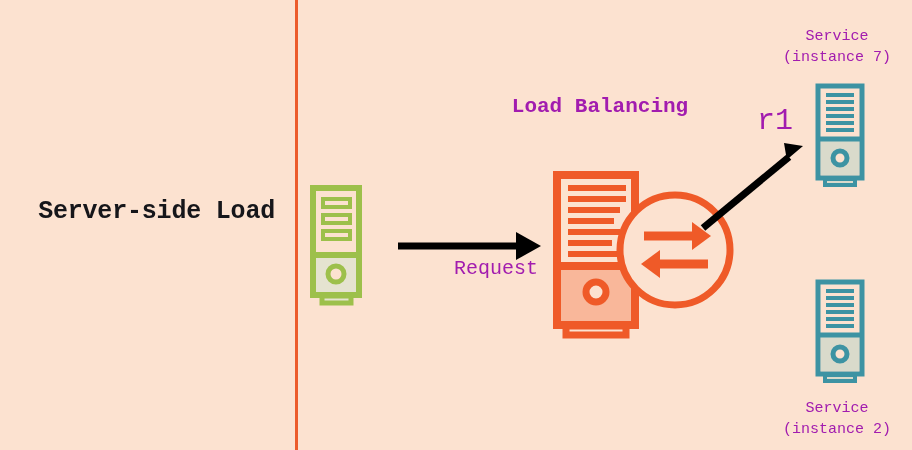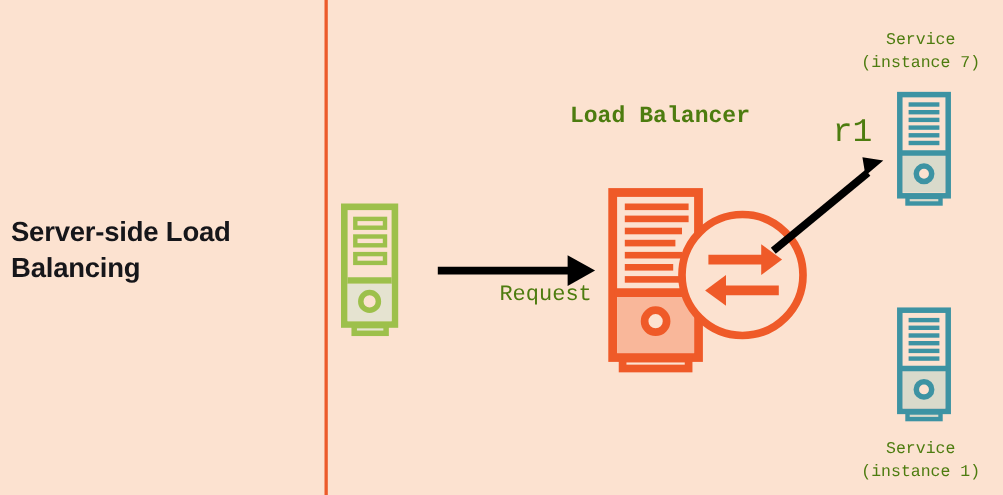--- a/index.html
+++ b/index.html
@@ -9,39 +9,39 @@
     font-family:"Liberation Sans",sans-serif;
     overflow:hidden;
     position:relative;
   }
   #stage{position:absolute;left:0;top:0;width:912px;height:450px;}
   .abs{position:absolute;}
 
   
   #left-title{
     left:10px;top:195px;width:265px;
-    text-align:left;
-    font-family:Liberation Sans, sans-serif;
+    text-align:right;
+    font-family:Liberation Mono, monospace;
     font-weight:bold;
     font-size:25px;
     line-height:33px;
     color:#16161a;
     letter-spacing:-0.2px;
   }
 
   
   #divider{
     left:295px;top:0;width:3px;height:450px;
     background:#EC5B2B;
   }
 
   
   .mono{
     font-family:"Liberation Mono","DejaVu Sans Mono",monospace;
-    color:#4d7c0f;
+    color:#a21caf;
   }
   #lb-title{
     left:470px;top:93px;width:260px;
     text-align:center;
     font-weight:bold;
     font-size:21px;
     line-height:27px;
     letter-spacing:0px;
   }
   #request-label{
@@ -71,21 +71,20 @@
   svg{display:block;}
   #diagram-svg{position:absolute;left:0;top:0;}
 </style>
 </head>
 <body>
 
 <div id="stage">
 
   <div class="abs" id="left-title">
     <div>Server-side Load</div>
-    <div>Balancing</div>
   </div>
 
   <div class="abs" id="divider"></div>
 
   <svg id="diagram-svg" width="912" height="450" viewBox="0 0 912 450">
 
     <g>
 
       <rect x="313" y="188" width="46" height="107" fill="#FCE2D0" stroke="#9DC04B" stroke-width="6"></rect>
 
@@ -166,30 +165,30 @@
       <rect x="826" y="303" width="28" height="4" fill="#3D93A3"></rect>
       <rect x="826" y="310" width="28" height="4" fill="#3D93A3"></rect>
       <rect x="826" y="317" width="28" height="4" fill="#3D93A3"></rect>
       <rect x="826" y="324" width="28" height="4" fill="#3D93A3"></rect>
       <circle cx="840" cy="354" r="7" fill="#FCE2D0" stroke="#3D93A3" stroke-width="5"></circle>
       <rect x="825" y="375" width="30" height="6" fill="#D9DACB" stroke="#3D93A3" stroke-width="4"></rect>
     </g>
   </svg>
 
   <div class="abs mono" id="lb-title">
-    <div>Load Balancer</div>
+    <div>Load Balancing</div>
   </div>
 
   <div class="abs mono" id="request-label">Request</div>
 
   <div class="abs mono" id="r1-label">r1</div>
 
   <div class="abs mono" id="svc1-label">
     <div>Service</div>
     <div>(instance 7)</div>
   </div>
 
   <div class="abs mono" id="svc2-label">
     <div>Service</div>
-    <div>(instance 1)</div>
+    <div>(instance 2)</div>
   </div>
 
 </div>
 
 </body></html>

